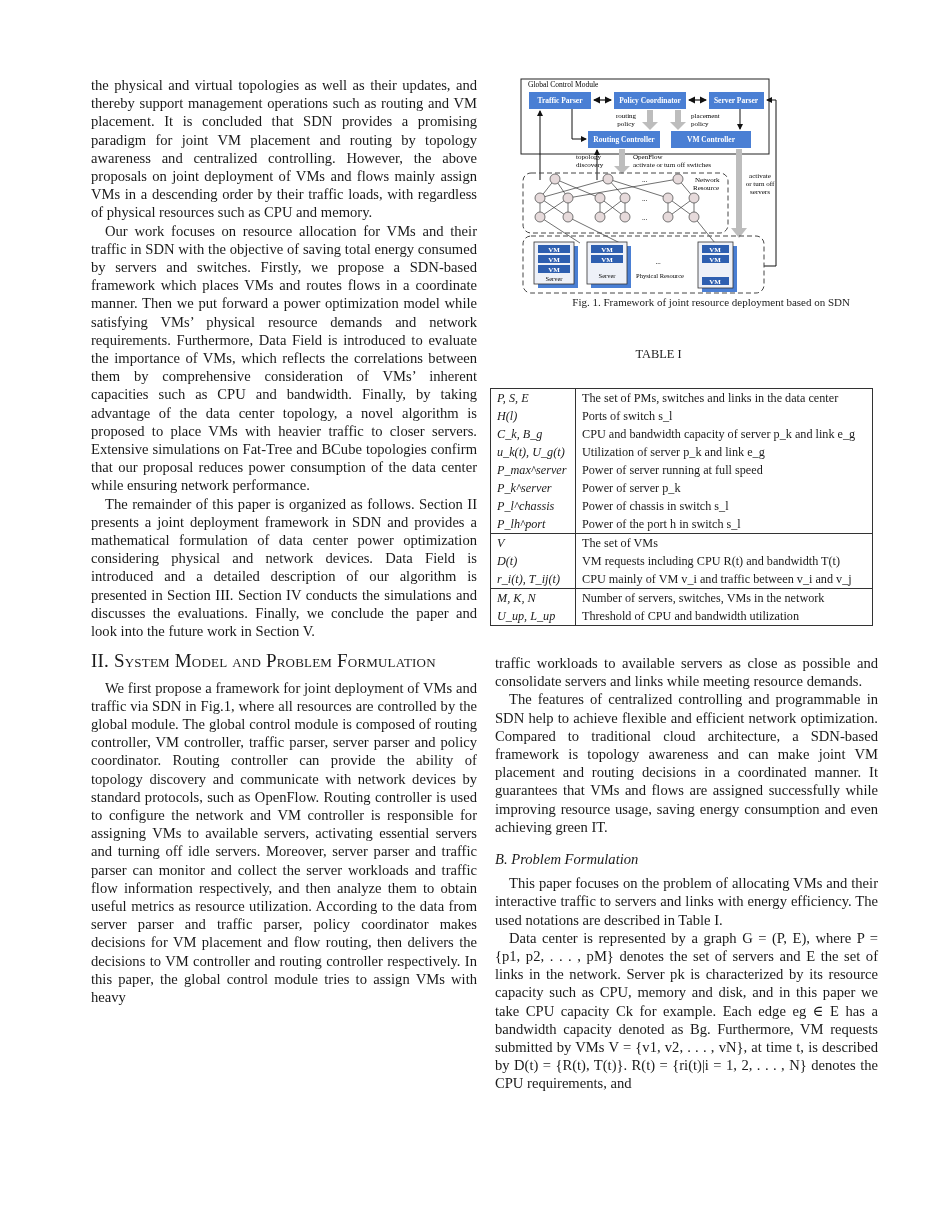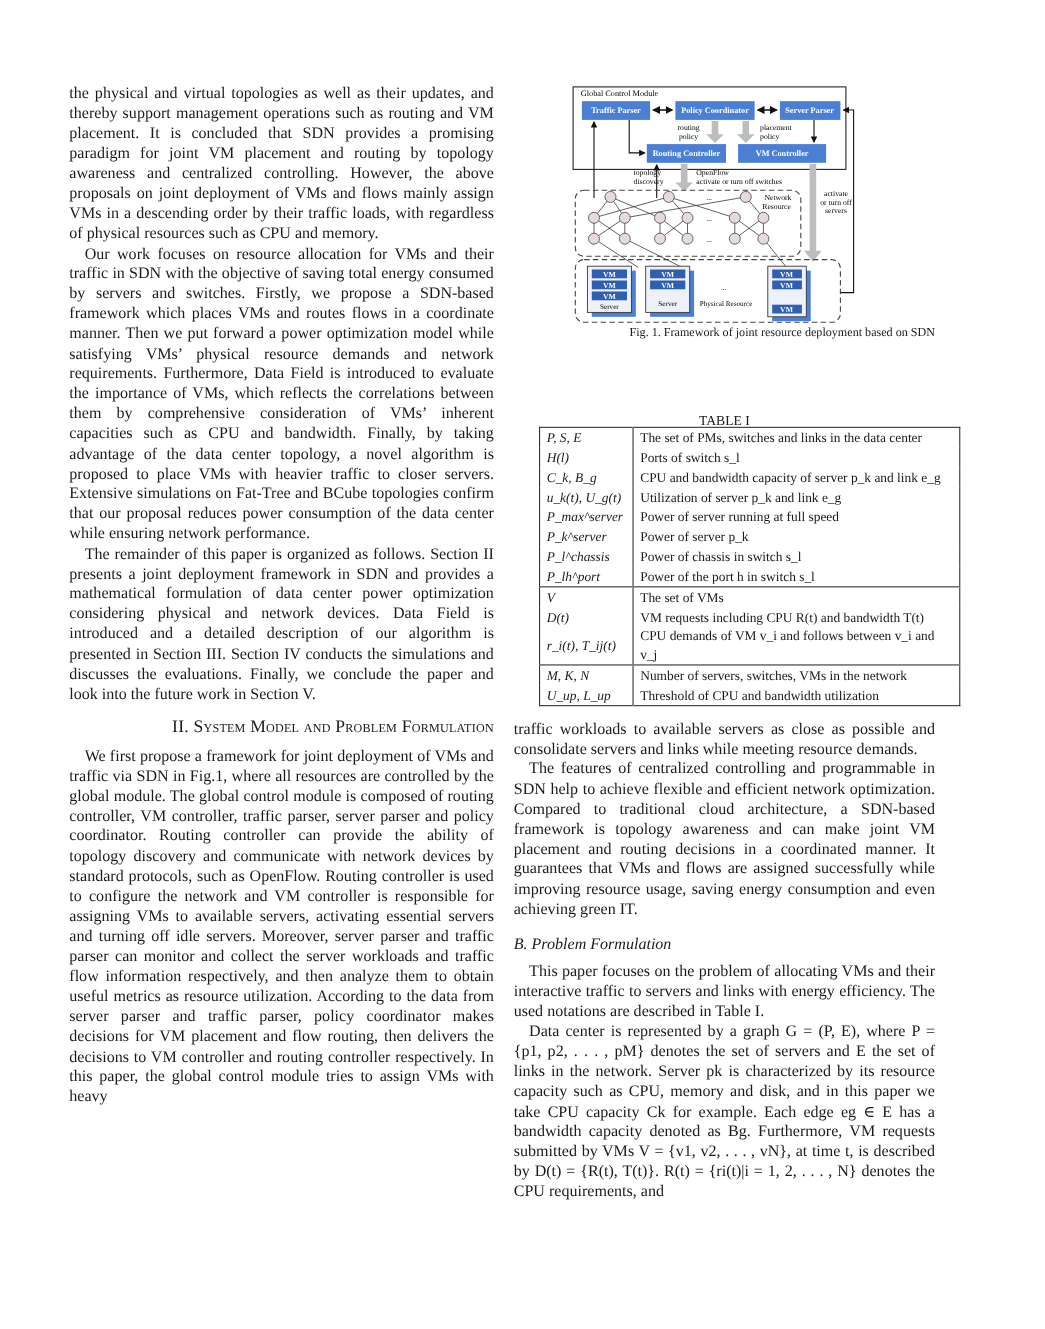--- a/index.html
+++ b/index.html
@@ -1,26 +1,26 @@
 <!DOCTYPE html>
 <html><head>
 <meta charset="utf-8">
 <style>
   html,body{margin:0;padding:0;background:#fff;}
   body{width:950px;height:1208px;position:relative;overflow:hidden;font-family:"Liberation Serif","DejaVu Serif",serif;color:#1a1a1a;}
-  .col{position:absolute;font-size:14.6px;line-height:18.2px;text-align:justify;}
+  .col{position:absolute;font-size:14.6px;line-height:18.2px;text-align:justify;margin-left:28px;}
   .col p{margin:0;text-indent:0;}
   .col p.ind{text-indent:14px;}
   #left{left:63px;top:76px;width:386px;}
   #right{left:467px;top:654px;width:383px;}
-  .sec{text-align:right;font-variant:small-caps;font-size:16px;margin:10px 0 8px 0;letter-spacing:0.2px;}
+  .sec{text-align:left;font-variant:small-caps;font-size:19px;margin:10px 0 8px 0;letter-spacing:0.2px;}
   .subsec{font-style:italic;margin:12px 0 6px 0;}
   .fig{position:absolute;left:520px;top:78px;width:270px;height:218px;}
   .caption{position:absolute;left:467px;top:296px;width:383px;text-align:right;font-size:11px;}
-  .tcap{position:absolute;left:467px;top:347px;width:383px;text-align:center;font-size:12.4px;line-height:15px;margin-top:28px;}
+  .tcap{position:absolute;left:467px;top:347px;width:383px;text-align:center;font-size:12.4px;line-height:15px;}
   .tcap .sc{font-variant:small-caps;}
   table.notes{position:absolute;left:490px;top:388px;width:383px;border-collapse:collapse;font-size:12.2px;border:1px solid #333;}
   table.notes td{padding:0 6px;height:18px;line-height:17px;vertical-align:middle;}
   table.notes td.sym{width:72px;border-right:1px solid #333;font-style:italic;white-space:nowrap;}
   table.notes tr.grp td{border-top:1px solid #333;}
 </style>
 </head>
 <body>
 
 <div id="left" class="col">
@@ -211,21 +211,21 @@
       <tr class="grp">
         <td class="sym">V</td>
         <td>The set of VMs</td>
       </tr>
       <tr>
         <td class="sym">D(t)</td>
         <td>VM requests including CPU R(t) and bandwidth T(t)</td>
       </tr>
       <tr>
         <td class="sym">r_i(t), T_ij(t)</td>
-        <td>CPU demands of VM v_i and follows between v_i and v_j</td>
+        <td>CPU mainly of VM v_i and traffic between v_i and v_j</td>
       </tr>
       <tr class="grp">
         <td class="sym">M, K, N</td>
         <td>Number of servers, switches, VMs in the network</td>
       </tr>
       <tr>
         <td class="sym">U_up, L_up</td>
         <td>Threshold of CPU and bandwidth utilization</td>
       </tr>
     </tbody>

